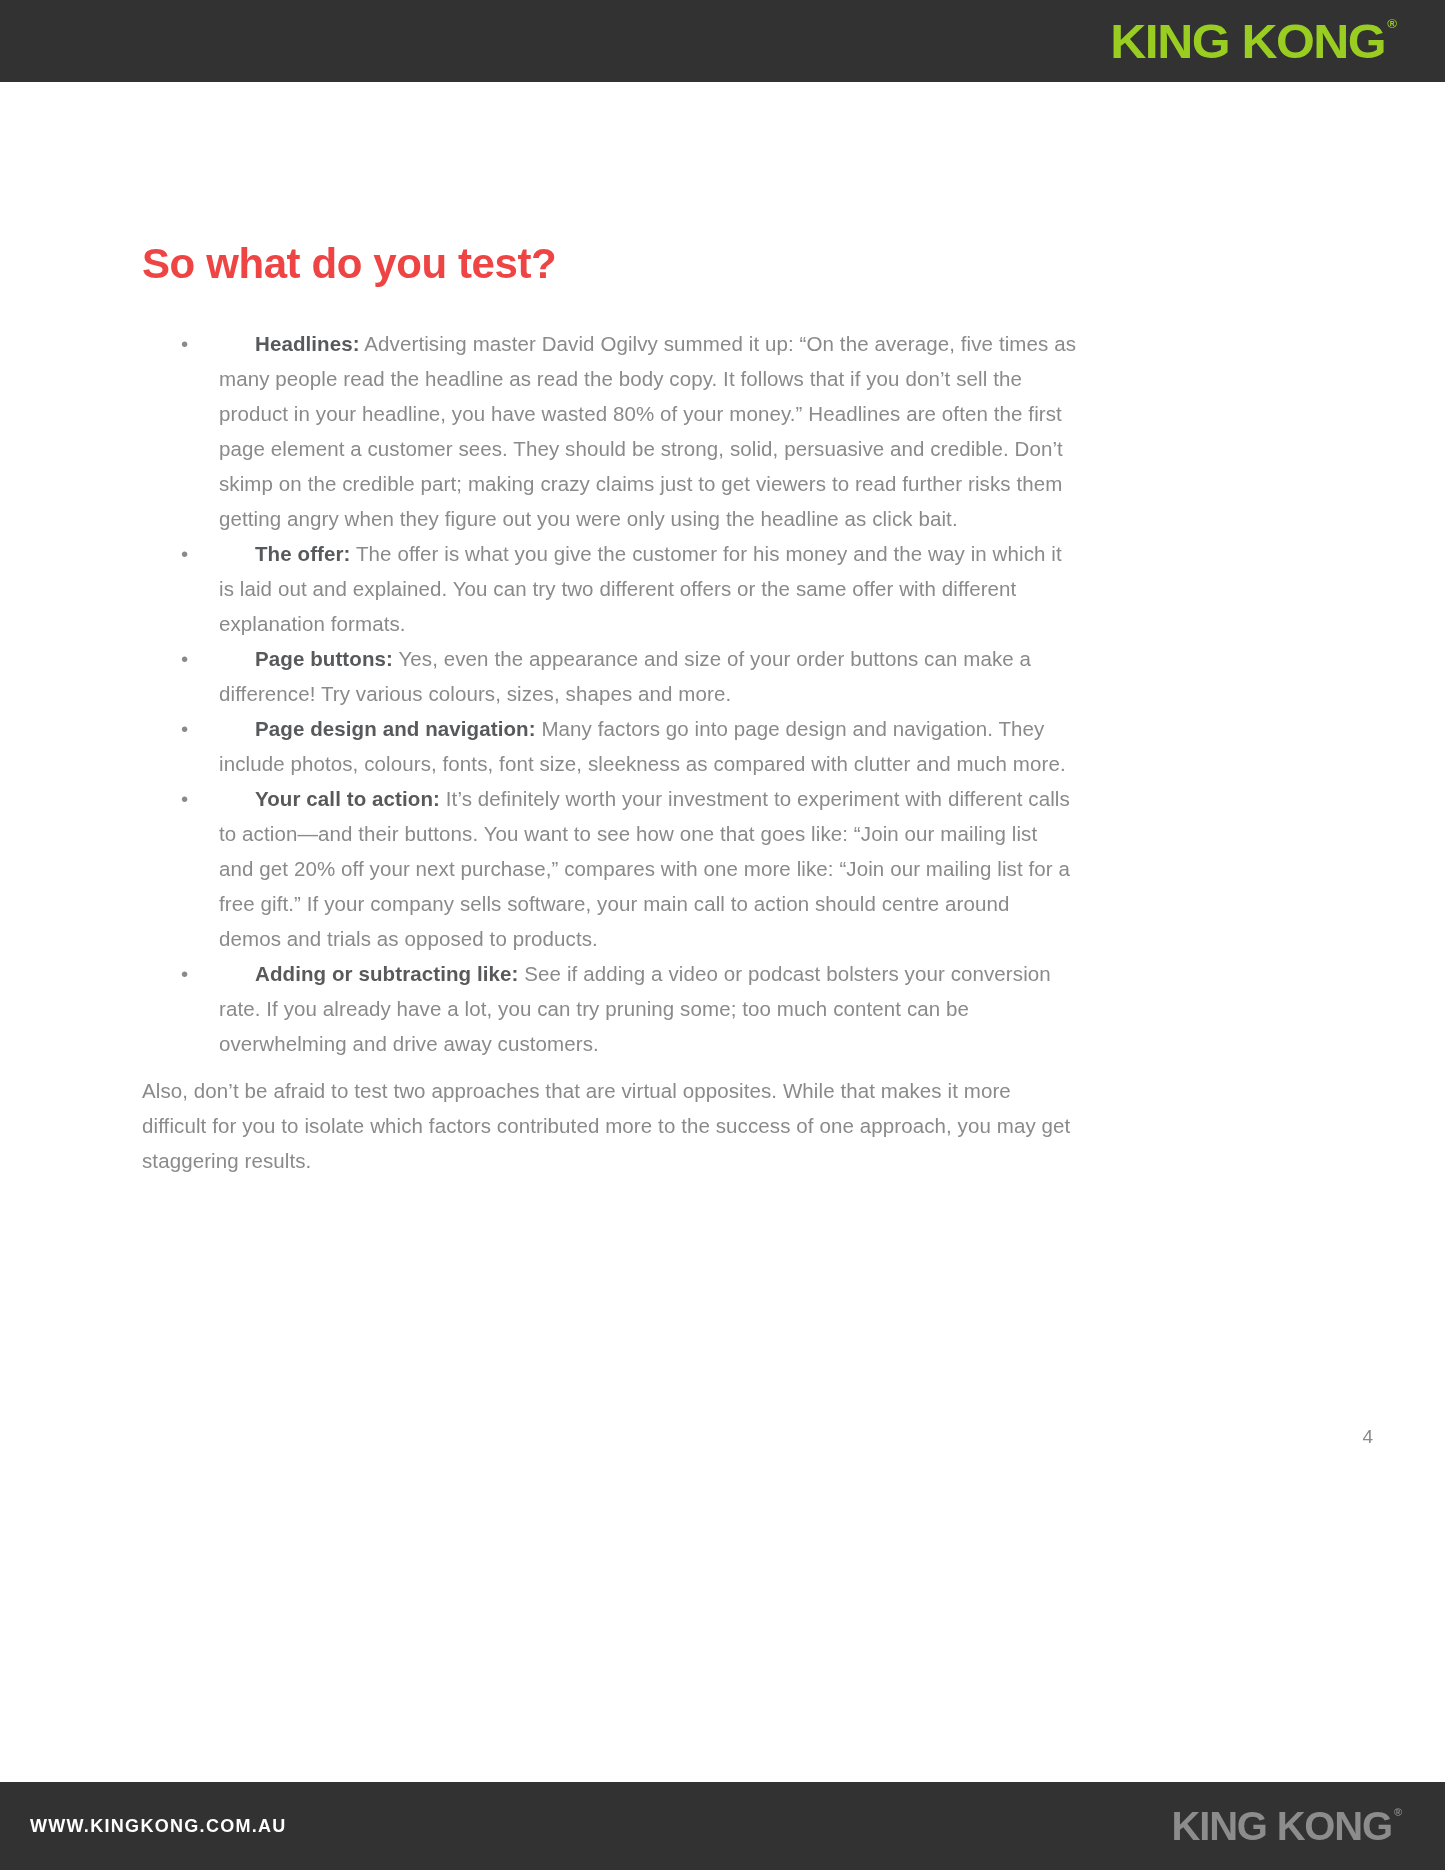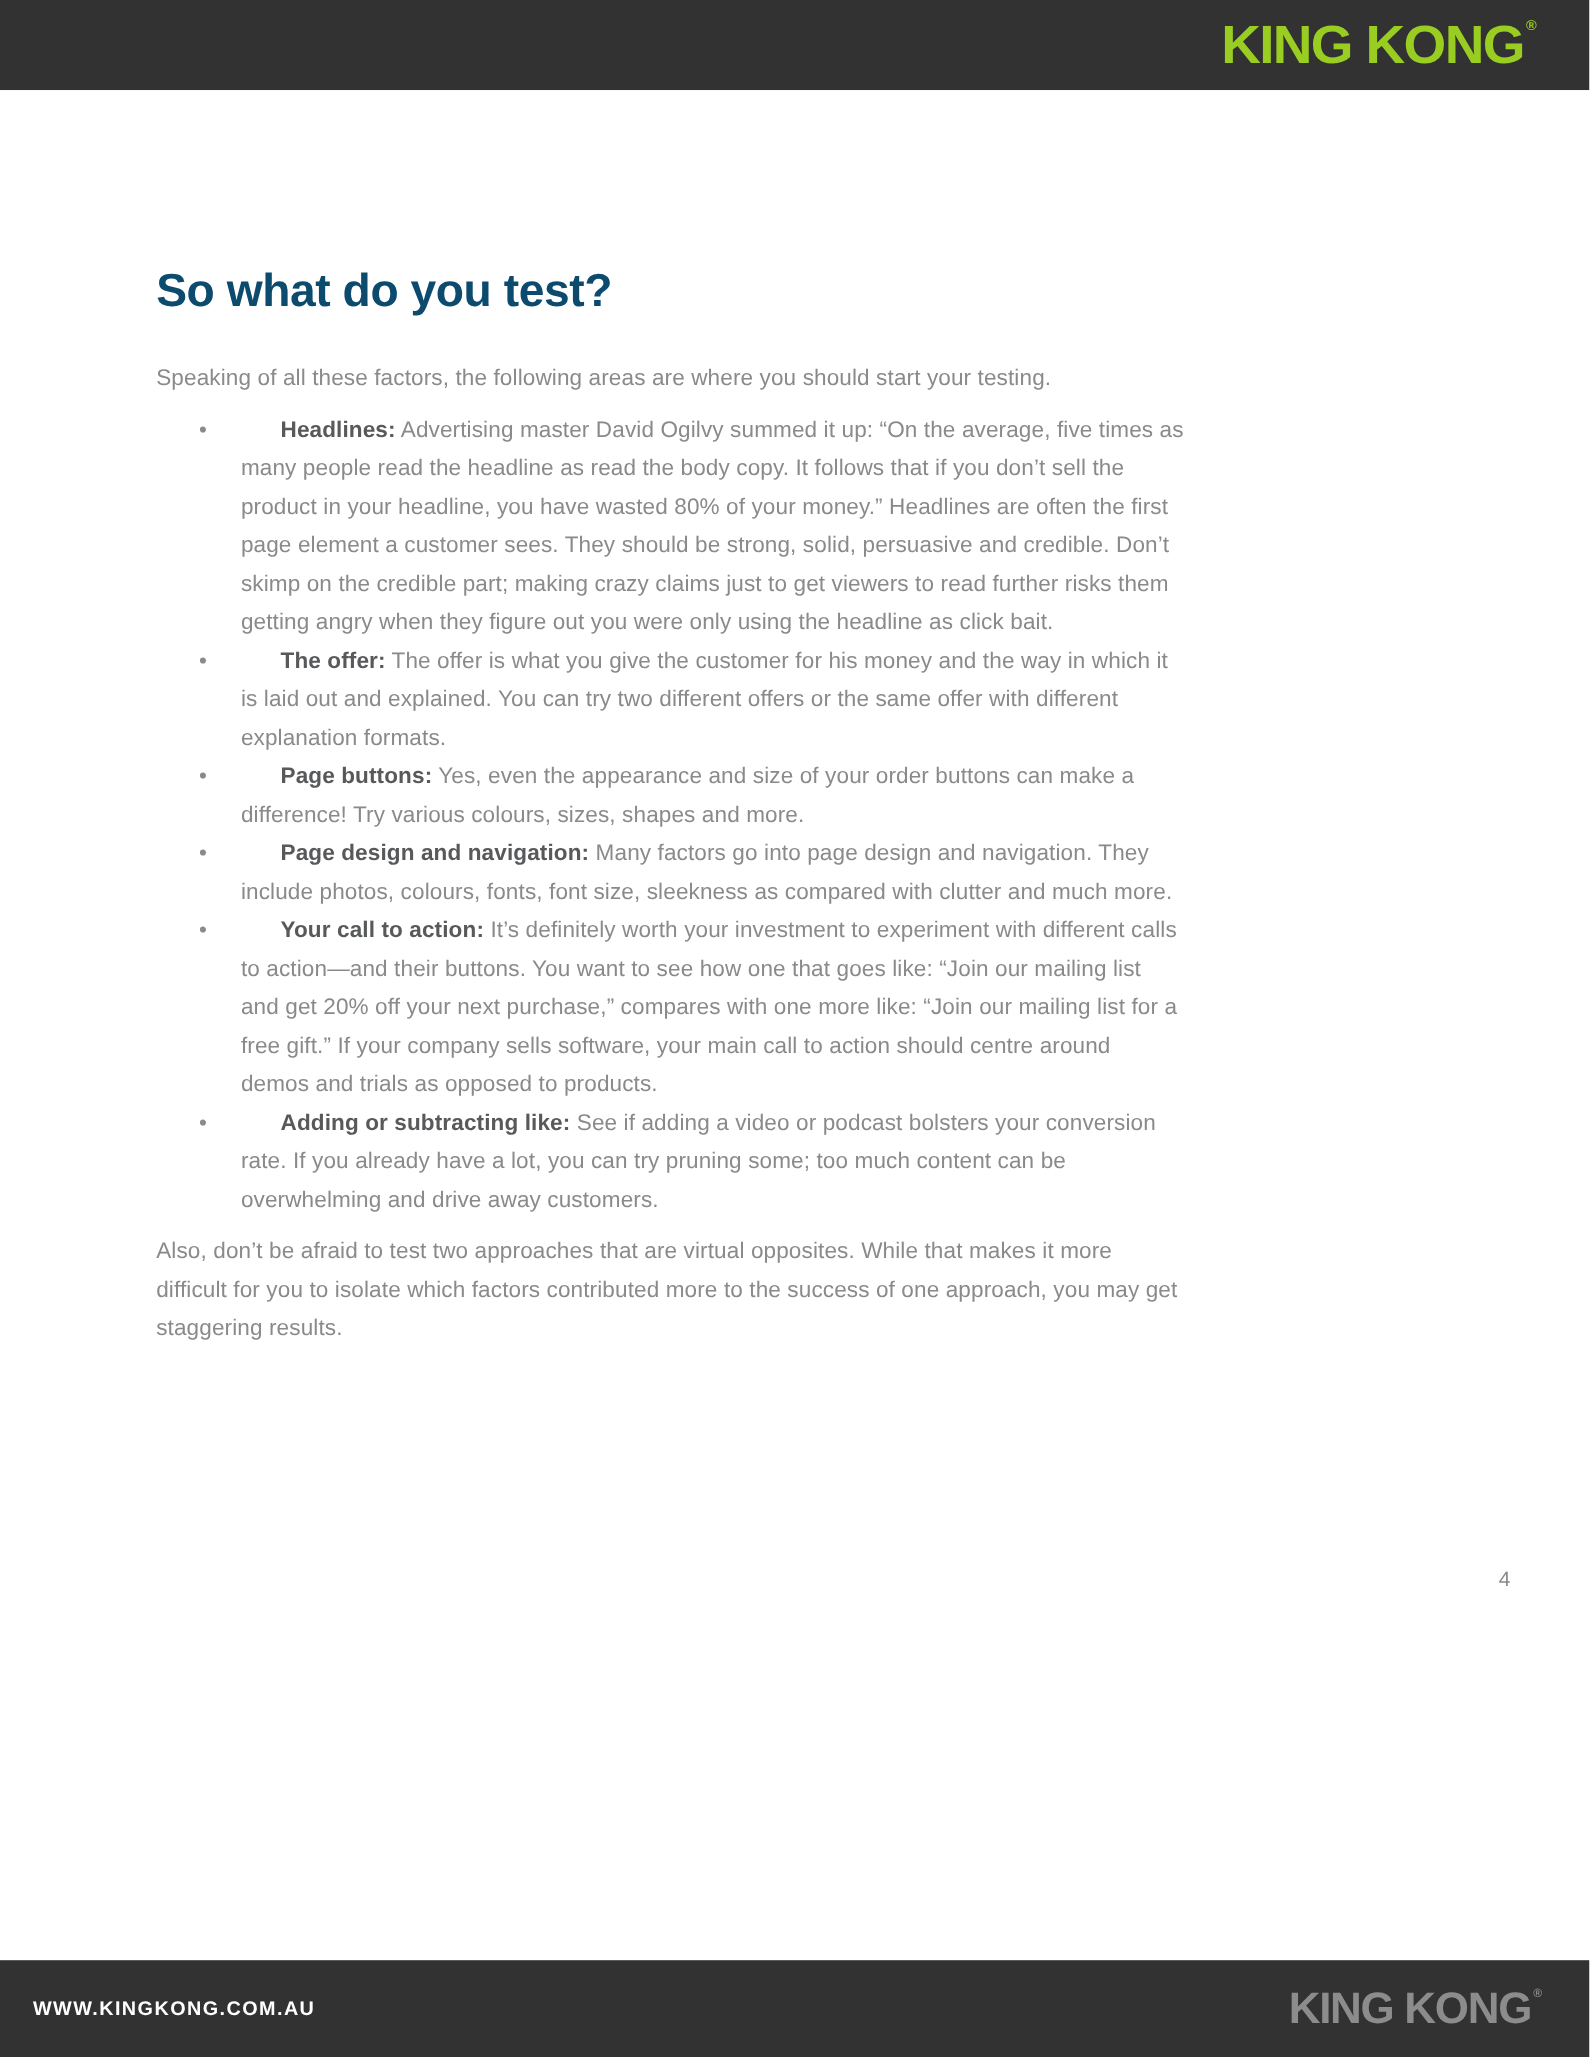--- a/index.html
+++ b/index.html
@@ -50,21 +50,21 @@
   .content{
     position:absolute;
     left:142px;
     top:158px;
     width:935px;
   }
 
   h1.page-title{
     font-size:42px;
     font-weight:bold;
-    color:#0c4a6e;
+    color:#ef4444;
     letter-spacing:-0.4px;
     line-height:1.15;
     margin-bottom:38px;
     font-family:"Liberation Sans", sans-serif;
   }
 
   p.body-para{
     font-size:20.5px;
     line-height:35px;
     color:#8a8a8a;
@@ -155,21 +155,20 @@
     <span>KING KONG</span><span class="reg">®</span>
   </div>
 </div>
 
 <div class="page-body">
 
   <div class="content">
 
     <h1 class="page-title">So what do you test?</h1>
 
-    <p class="body-para">Speaking of all these factors, the following areas are where you should start your testing.</p>
 
     <ul class="test-list">
 
       <li>
         <span class="bullet-dot">•</span><span class="item-label">Headlines:</span><span> Advertising master David Ogilvy summed it up: “On the average, five times as many people read the headline as read the body copy.  It follows that if you don’t sell the product in your headline, you have wasted 80% of your money.” Headlines are often the first page element a customer sees. They should be strong, solid, persuasive and credible. Don’t skimp on the credible part; making crazy claims just to get viewers to read further risks them getting angry when they figure out you were only using the headline as click bait.</span>
       </li>
 
       <li>
         <span class="bullet-dot">•</span><span class="item-label">The offer:</span><span> The offer is what you give the customer for his money and the way in which it is laid out and explained. You can try two different offers or the same offer with different explanation formats.</span>
       </li>

